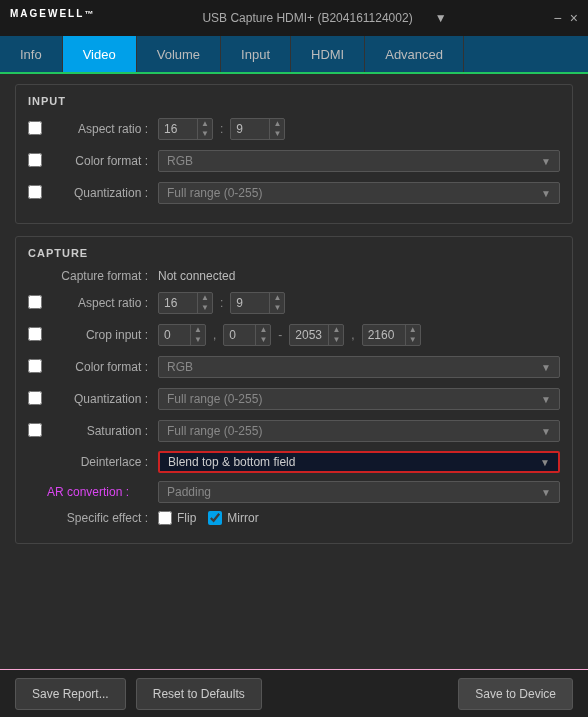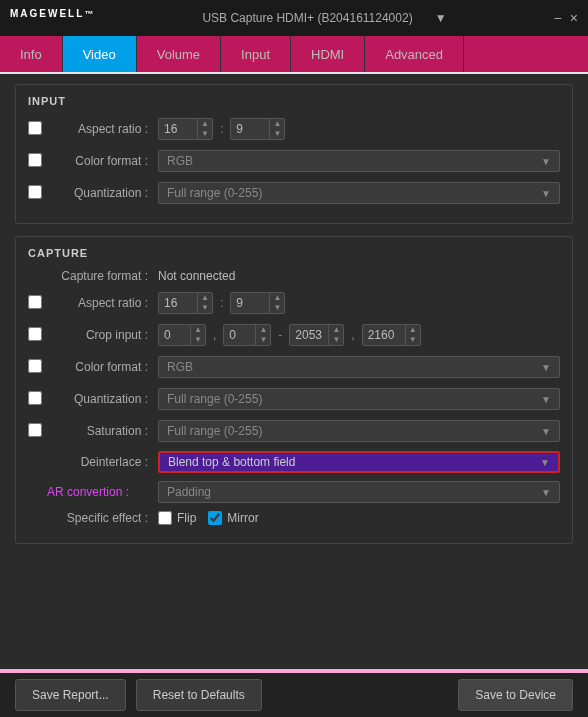--- a/index.html
+++ b/index.html
@@ -46,22 +46,22 @@
       color: #aaa;
       font-size: 14px;
     }
     .titlebar-controls span {
       cursor: pointer;
     }
 
     
     .tabs {
       display: flex;
-      background: #be185d;
-      border-bottom: 2px solid #e5e5e5;
+      background: #0c4a6e;
+      border-bottom: 2px solid #22c55e;
       height: 38px;
       text-align: center;
     }
     .tab {
       padding: 0 20px;
       display: flex;
       align-items: center;
       justify-content: center;
       cursor: pointer;
       color: #bbb;
@@ -187,21 +187,21 @@
       flex: 1;
       color: #888;
       font-size: 12px;
     }
     .dropdown-arrow {
       color: #888;
       font-size: 10px;
     }
     .dropdown.highlighted {
       border: 2px solid #cc2222;
-      background: #4c1d95;
+      background: #0f172a;
     }
     .dropdown.highlighted .dropdown-text {
       color: #ccc;
     }
 
     
     .capture-format-row {
       display: flex;
       align-items: flex-end;
       margin-bottom: 8px;
@@ -247,21 +247,21 @@
       position: absolute;
       bottom: 0;
       left: 0;
       right: 0;
       height: 48px;
       background: #222;
       display: flex;
       align-items: center;
       padding: 0 15px;
       gap: 10px;
-      border-top: 4px solid #f9a8d4;
+      border-top: 1px solid #f9a8d4;
     }
     .btn {
       height: 32px;
       padding: 0 16px;
       border-radius: 3px;
       border: 1px solid #555;
       background: #3a3a3a;
       color: #ccc;
       font-size: 12px;
       cursor: pointer;

